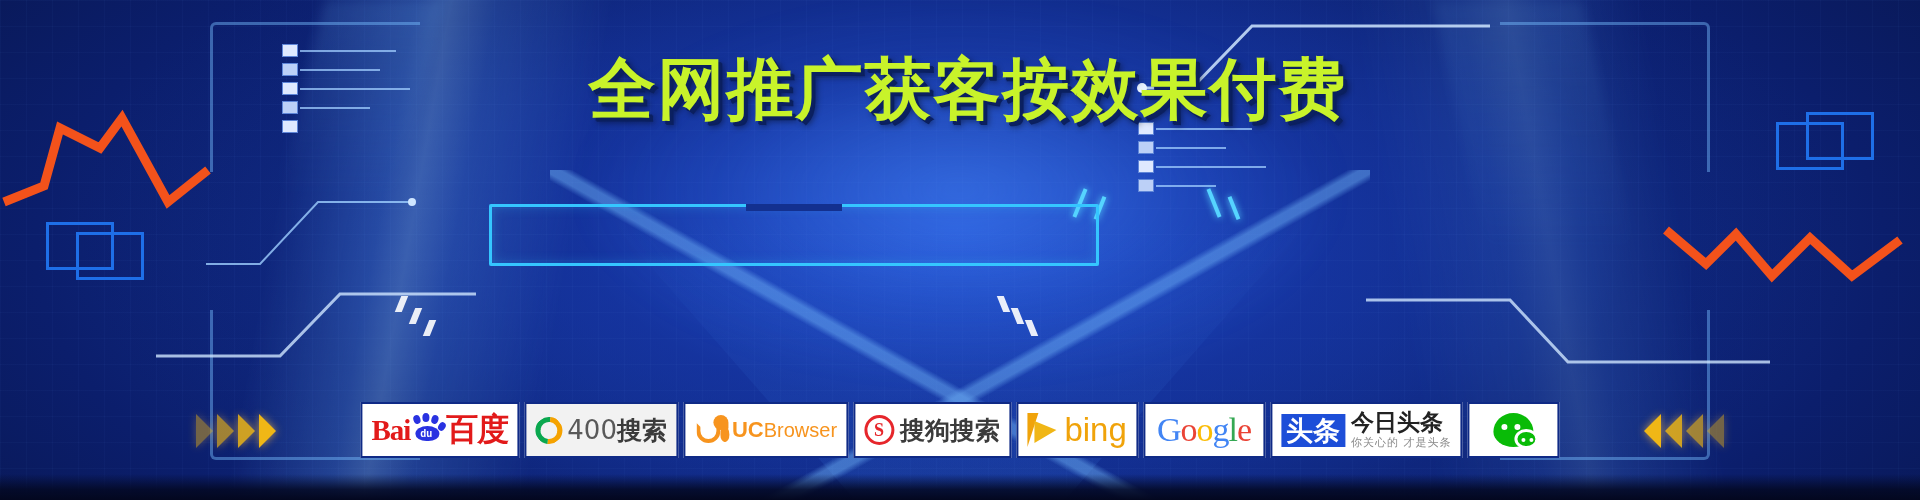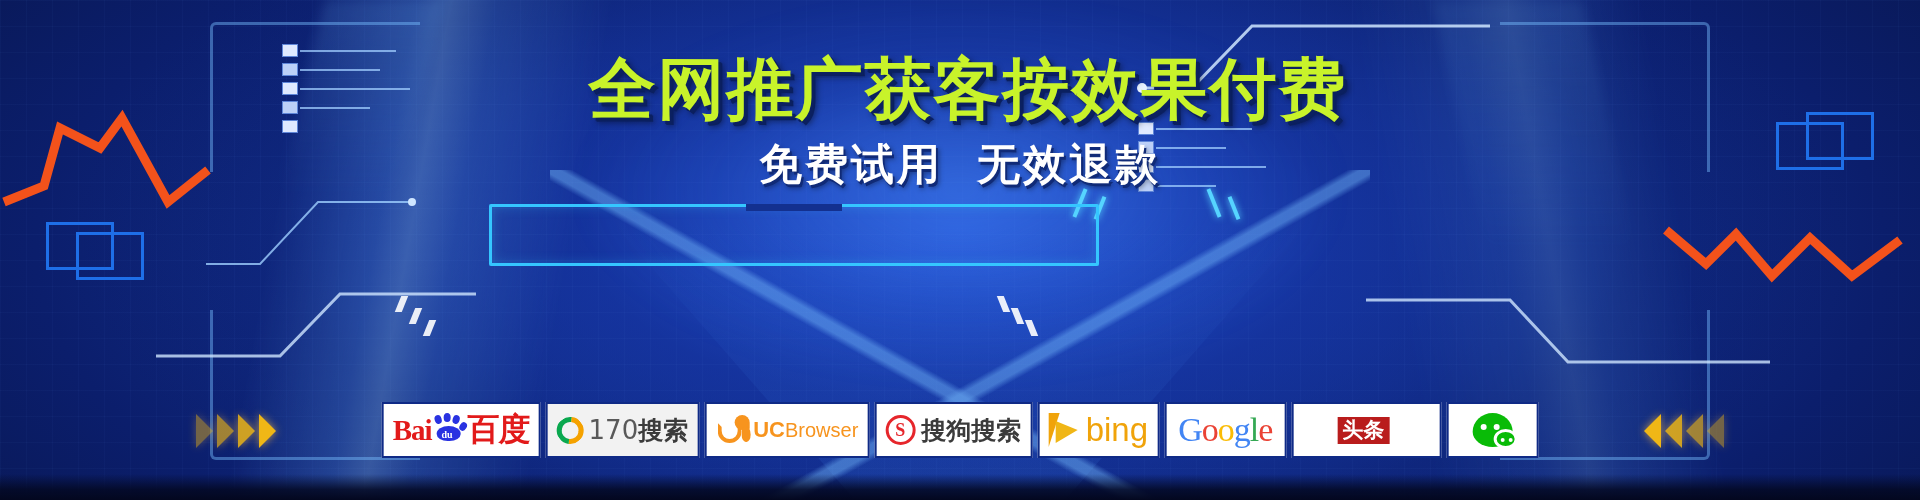--- a/index.html
+++ b/index.html
@@ -164,21 +164,21 @@
   
   .baidu-txt { font-size:29px; font-weight:bold; color:#e21a1a; font-family:"Liberation Serif",serif; letter-spacing:-1px;}
   .baidu-bai { color:#e21a1a; }
   .paw { position:relative; width:34px; height:30px; display:inline-block; vertical-align:middle; margin:0 1px;}
   .paw i { position:absolute; background:#2932e1; border-radius:50%; display:block;}
   .paw .p1{width:7px;height:9px;left:2px;top:0;transform:rotate(-18deg);}
   .paw .p2{width:7px;height:9px;left:11px;top:-2px;}
   .paw .p3{width:7px;height:9px;left:20px;top:0;transform:rotate(18deg);}
   .paw .p4{width:7px;height:9px;left:27px;top:7px;transform:rotate(32deg);}
   .paw .pad{width:24px;height:15px;left:4px;top:11px;border-radius:50% 50% 46% 46%;}
-  .paw .du{position:absolute;left:9px;top:14px;color:#fff;font-size:10px;font-weight:bold;font-family:Liberation Serif, serif;background:none;border-radius:0;width:auto;height:auto;font-style:normal;}
+  .paw .du{position:absolute;left:9px;top:14px;color:#fff;font-size:10px;font-weight:bold;font-family:Liberation Mono, monospace;background:none;border-radius:0;width:auto;height:auto;font-style:normal;}
   .baidu-cn { font-size:32px; font-weight:bold; color:#e21a1a; font-family:"DejaVu Sans",sans-serif; letter-spacing:-1px;}
   
   .ring360 { width:27px;height:27px;border-radius:50%;
     border:5px solid #0aa84f;
     border-right-color:#f5a200; border-bottom-color:#f5a200;
     transform:rotate(-38deg); margin-right:5px;}
   .t360 { font-size:26px; color:#595959; font-family:"DejaVu Sans",sans-serif; letter-spacing:0px;}
   .t360cn { font-size:25px; color:#3b3b3b; font-family:"DejaVu Sans",sans-serif; font-weight:bold;text-align:center;}
   
   .uc-mark { width:34px;height:30px;margin-right:4px; position:relative;}
@@ -192,21 +192,21 @@
   .sg-txt{font-size:25px;color:#3b3b3b;font-weight:bold;font-family:"DejaVu Sans",sans-serif;}
   
   .gg{font-size:34px;font-family:"Liberation Serif",serif;letter-spacing:-1px;}
   .gg .b{color:#4285f4;} .gg .r{color:#ea4335;} .gg .y{color:#fbbc05;} .gg .g{color:#34a853;}
   
   .bing-mark{width:30px;height:34px;margin-right:7px;position:relative;}
   .bing-mark .b1{position:absolute;left:0;top:0;width:0;height:0;border-left:11px solid #f0a30a;border-top:0 solid transparent;border-bottom:34px solid transparent;}
   .bing-mark .b2{position:absolute;left:7px;top:8px;width:0;height:0;border-left:22px solid #f0b616;border-top:9px solid transparent;border-bottom:13px solid transparent;}
   .bing-txt{font-size:33px;color:#f0a30a;font-family:"Liberation Sans",sans-serif;}
   
-  .tt-badge{background:#b91c1c;color:#fff;font-size:21px;font-weight:bold;padding:3px 5px;margin-right:6px;font-family:"DejaVu Sans",sans-serif;line-height:1;}
+  .tt-badge{background:#1d4ed8;color:#fff;font-size:27px;font-weight:bold;padding:3px 5px;margin-right:6px;font-family:"DejaVu Sans",sans-serif;line-height:1;}
   .tt-main{font-size:23px;color:#222;font-weight:bold;font-family:"DejaVu Sans",sans-serif;line-height:1.05;}
   .tt-sub{font-size:11px;color:#888;font-family:"DejaVu Sans",sans-serif;letter-spacing:1px;}
   
   .wx-mark{width:40px;height:34px;background:#09bb07;border-radius:50% 50% 50% 50%/55% 55% 45% 45%;position:relative;}
   .wx-mark::before{content:"";position:absolute;left:8px;top:11px;width:6px;height:6px;border-radius:50%;background:#fff;}
   .wx-mark::after{content:"";position:absolute;left:21px;top:11px;width:6px;height:6px;border-radius:50%;background:#fff;}
   .wx-mark .sm{position:absolute;right:-5px;bottom:-2px;width:24px;height:20px;background:#09bb07;border:3px solid #fff;border-radius:50%;}
   .wx-mark .sm::before{content:"";position:absolute;left:4px;top:6px;width:4px;height:4px;border-radius:50%;background:#fff;}
   .wx-mark .sm::after{content:"";position:absolute;left:12px;top:6px;width:4px;height:4px;border-radius:50%;background:#fff;}
 
@@ -299,23 +299,20 @@
 
   <div class="dash-arrow" style="left:398px;top:296px;"></div>
   <div class="dash-arrow" style="left:412px;top:308px;"></div>
   <div class="dash-arrow" style="left:426px;top:320px;"></div>
   <div class="dash-arrow" style="left:1000px;top:296px;transform:skewX(22deg)"></div>
   <div class="dash-arrow" style="left:1014px;top:308px;transform:skewX(22deg)"></div>
   <div class="dash-arrow" style="left:1028px;top:320px;transform:skewX(22deg)"></div>
 
   <div class="headline">全网推广获客按效果付费</div>
 
-  <div class="subline">
-    <span>免费试用</span><span class="gap"></span><span>无效退款</span>
-  </div>
 
   <div class="slash" style="left:1078px;top:188px;transform:rotate(22deg)"></div>
   <div class="slash" style="left:1098px;top:196px;transform:rotate(22deg);height:24px"></div>
   <div class="slash" style="left:1212px;top:188px;transform:rotate(-22deg)"></div>
   <div class="slash" style="left:1232px;top:196px;transform:rotate(-22deg);height:24px"></div>
 
   <div class="frame3"></div>
 
   <div class="chevrons left">
     <span class="chev o1"></span>
@@ -340,21 +337,21 @@
           <i class="p3"></i>
           <i class="p4"></i>
           <i class="pad"></i>
         <i class="du">du</i>
       </span>
       <span class="baidu-cn">百度</span>
     </div>
 
     <div class="logo-card g360">
       <span class="ring360"></span>
-      <span class="t360">170</span>
+      <span class="t360">400</span>
       <span class="t360cn">搜索</span>
     </div>
 
     <div class="logo-card">
       <span class="uc-mark">
         <span class="body"></span>
           <span class="head"></span>
           <span class="tail"></span>
       </span>
       <span class="uc-txt"><span class="bold">UC</span><span>Browser</span></span>
@@ -372,20 +369,24 @@
         </span>
       <span class="bing-txt">bing</span>
     </div>
 
     <div class="logo-card">
       <span class="gg"><span class="b">G</span><span class="r">o</span><span class="y">o</span><span class="b">g</span><span class="g">l</span><span class="r">e</span></span>
     </div>
 
     <div class="logo-card" style="min-width:150px">
       <span class="tt-badge">头条</span>
+      <span style="display:flex;flex-direction:column;align-items:flex-start;">
+        <span class="tt-main">今日头条</span>
+        <span class="tt-sub">你关心的  才是头条</span>
+      </span>
     </div>
 
     <div class="logo-card" style="min-width:92px">
       <span class="wx-mark">
           <span class="sm"></span>
         </span>
     </div>
 
   </div>
 

